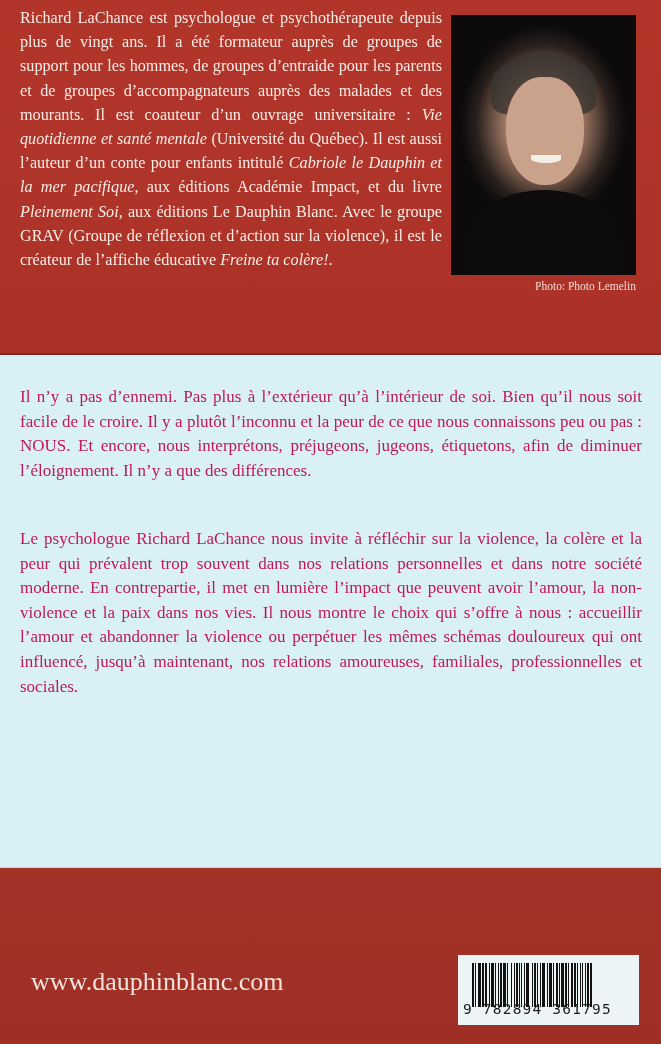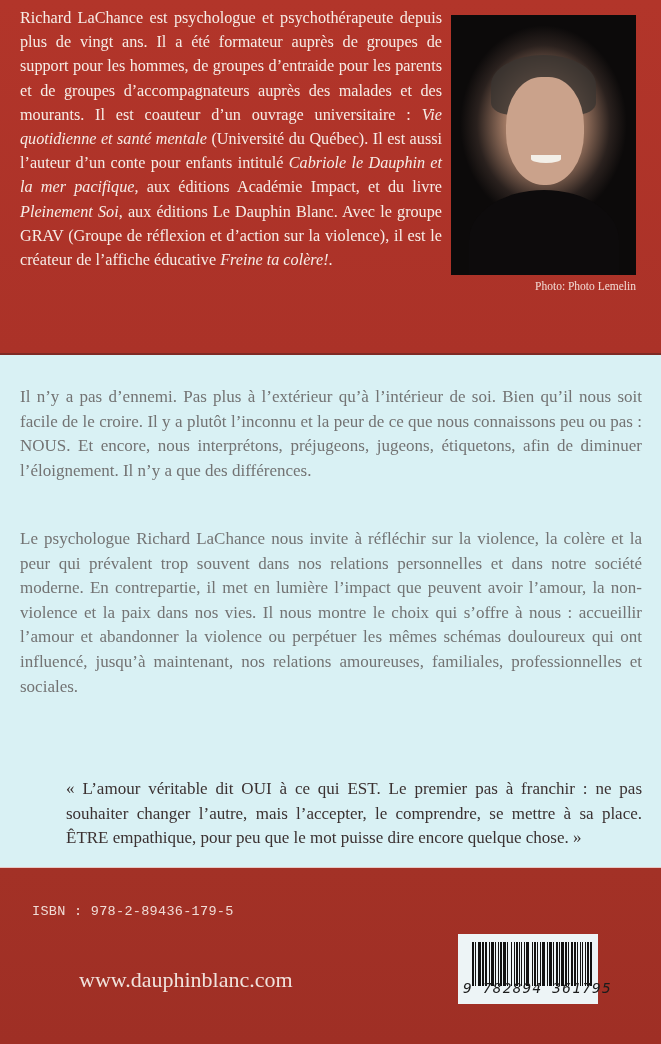--- a/index.html
+++ b/index.html
@@ -7,28 +7,28 @@
   .top{position:absolute;left:0;top:0;width:661px;height:353px;background:linear-gradient(180deg,#b2352a 0%,#ab3228 100%);}
   .bio{position:absolute;left:20px;top:6px;width:422px;color:#f6ece6;font-size:16.2px;line-height:24.2px;text-align:justify;}
   .bio i{font-style:italic;}
   .photo{position:absolute;left:451px;top:15px;width:185px;height:260px;background:radial-gradient(ellipse 45% 38% at 50% 42%,#c9a58e 0%,#a27a64 45%,#2a211e 80%,#0c0a0a 100%);overflow:hidden;}
   .photo .shirt{position:absolute;left:18px;top:175px;width:150px;height:100px;background:#0d0b0c;border-radius:50% 50% 0 0;}
   .photo .hair{position:absolute;left:40px;top:40px;width:105px;height:60px;border-radius:50% 50% 20% 20%;background:#3a3431;opacity:.8;}
   .photo .face{position:absolute;left:55px;top:62px;width:78px;height:108px;border-radius:45% 45% 48% 48%;background:#caa28b;}
   .photo .smile{position:absolute;left:80px;top:140px;width:30px;height:8px;border-radius:0 0 50% 50%;background:#f3efe8;}
   .credit{position:absolute;left:452px;top:280px;width:184px;text-align:right;color:#f3dcd6;font-size:11.5px;font-family:"Liberation Serif",serif;}
   .mid{position:absolute;left:0;top:353px;width:661px;height:514px;background:#d9f1f4;border-top:2px solid #7e2a24;}
-  .p{position:absolute;left:20px;width:622px;color:#737373;font-size:17px;line-height:24.6px;text-align:justify;}
+  .p{position:absolute;left:20px;width:622px;color:#be185d;font-size:17px;line-height:24.6px;text-align:justify;}
   .p1{top:30px;}
   .p2{top:172px;}
   .quote{position:absolute;left:66px;top:422px;width:576px;color:#3b3131;font-size:17px;line-height:24.6px;text-align:justify;}
   .bottom{position:absolute;left:0;top:867px;width:661px;height:177px;background:linear-gradient(180deg,#a33126 0%,#9f2f25 100%);border-top:1px solid #e7c9c6;}
   .isbn{position:absolute;left:32px;top:36px;color:#f0dcd6;font-family:"Liberation Mono","DejaVu Sans Mono",monospace;font-size:13.5px;letter-spacing:.3px;}
-  .url{position:absolute;left:31px;top:99px;color:#f0e2dc;font-size:22px;margin-left:48px;}
-  .barcode{position:absolute;left:458px;top:66px;width:140px;height:70px;background:#edf4f6;font-style:italic;}
+  .url{position:absolute;left:31px;top:99px;color:#f0e2dc;font-size:26px;}
+  .barcode{position:absolute;left:458px;top:87px;width:181px;height:70px;background:#edf4f6;}
   .bars{position:absolute;left:14px;top:8px;width:144px;height:44px;display:flex;align-items:stretch;}
   .bars span{display:block;background:#111;height:100%;}
   .digits{position:absolute;left:5px;top:46px;width:160px;font-family:"DejaVu Sans Mono",monospace;font-size:14.5px;color:#1c1c1c;letter-spacing:1.2px;white-space:nowrap;}
 </style>
 </head>
 <body>
 
 <div class="top">
   <div class="bio">
     <span>Richard LaChance est psychologue et psychothérapeute depuis plus de vingt ans. Il a été formateur auprès de groupes de support pour les hommes, de groupes d’entraide pour les parents et de groupes d’accompagnateurs auprès des malades et des mourants. Il est coauteur d’un ouvrage universitaire : </span><i>Vie quotidienne et santé mentale</i><span> (Université du Québec). Il est aussi l’auteur d’un conte pour enfants intitulé </span><i>Cabriole le Dauphin et la mer pacifique</i><span>, aux éditions Académie Impact, et du livre </span><i>Pleinement Soi</i><span>, aux éditions Le Dauphin Blanc. Avec le groupe GRAV (Groupe de réflexion et d’action sur la violence), il est le créateur de l’affiche éducative </span><i>Freine ta colère!</i><span>.</span>
@@ -38,25 +38,23 @@
     <div class="shirt"></div>
     <div class="face"></div>
     <div class="smile"></div>
   </div>
   <div class="credit">Photo: Photo Lemelin</div>
 </div>
 
 <div class="mid">
   <div class="p p1">Il n’y a pas d’ennemi. Pas plus à l’extérieur qu’à l’intérieur de soi. Bien qu’il nous soit facile de le croire. Il y a plutôt l’inconnu et la peur de ce que nous connaissons peu ou pas : NOUS. Et encore, nous interprétons, préjugeons, jugeons, étiquetons, afin de diminuer l’éloignement. Il n’y a que des différences.</div>
   <div class="p p2">Le psychologue Richard LaChance nous invite à réfléchir sur la violence, la colère et la peur qui prévalent trop souvent dans nos relations personnelles et dans notre société moderne. En contrepartie, il met en lumière l’impact que peuvent avoir l’amour, la non-violence et la paix dans nos vies. Il nous montre le choix qui s’offre à nous : accueillir l’amour et abandonner la violence ou perpétuer les mêmes schémas douloureux qui ont influencé, jusqu’à maintenant, nos relations amoureuses, familiales, professionnelles et sociales.</div>
-  <div class="quote">« L’amour véritable dit OUI à ce qui EST. Le premier pas à franchir : ne pas souhaiter changer l’autre, mais l’accepter, le comprendre, se mettre à sa place. ÊTRE empathique, pour peu que le mot puisse dire encore quelque chose. »</div>
 </div>
 
 <div class="bottom">
-  <div class="isbn">ISBN : 978-2-89436-179-5</div>
   <div class="url">www.dauphinblanc.com</div>
   <div class="barcode">
     <div class="bars" id="bars">
         <span style="width: 2.1px;"></span>
         <span style="width: 1.05px; background: transparent;"></span>
         <span style="width: 1.05px;"></span>
         <span style="width: 2.1px; background: transparent;"></span>
         <span style="width: 3.15px;"></span>
         <span style="width: 1.05px; background: transparent;"></span>
         <span style="width: 1.05px;"></span>

